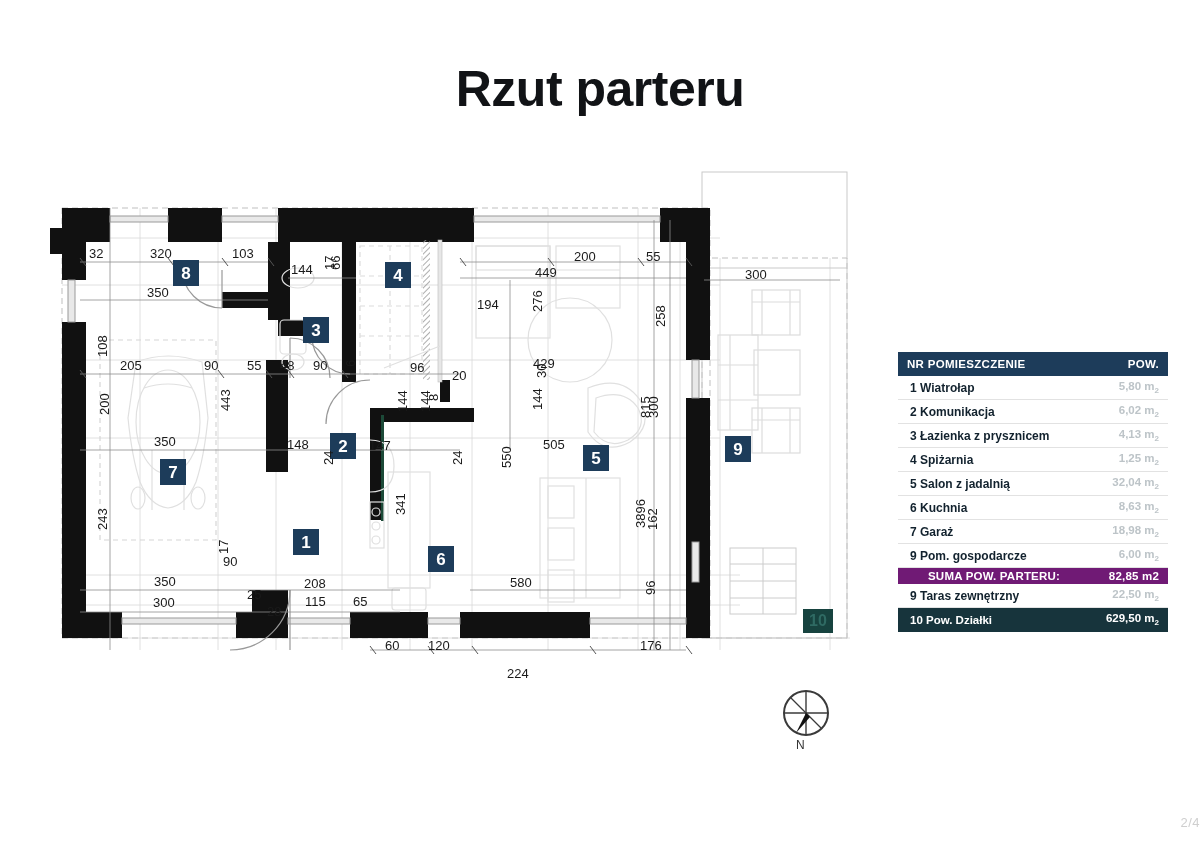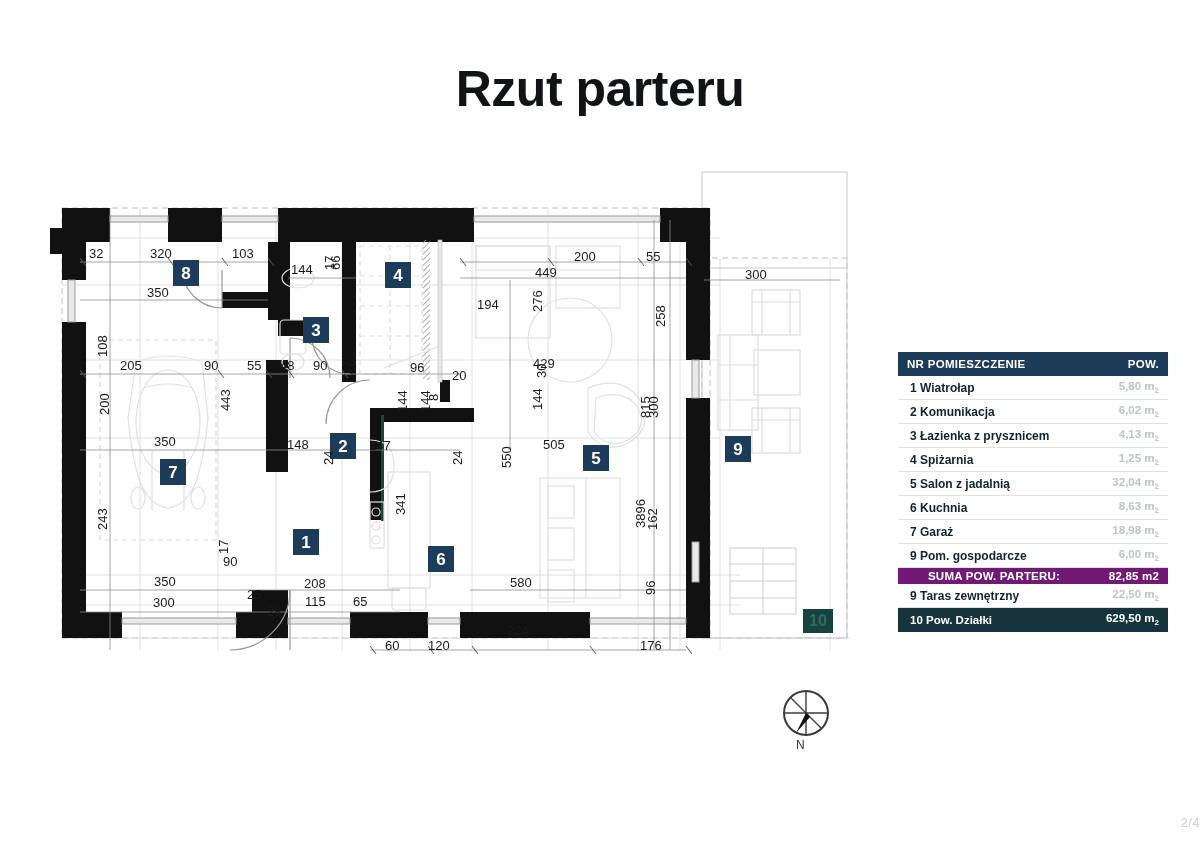--- a/index.html
+++ b/index.html
@@ -361,21 +361,21 @@
         <div class="dim" style="left: 227px; top: 454px;">28</div>
         <div class="dim" style="left: 264px; top: 426px;">208</div>
         <div class="dim" style="left: 265px; top: 444px;">115</div>
         <div class="dim" style="left: 313px; top: 444px;">65</div>
         <div class="dim" style="left: 470px; top: 425px;">580</div>
         <div class="dim v" style="left: 593px; top: 378px;">3896</div>
         <div class="dim v" style="left: 605px; top: 380px;">162</div>
         <div class="dim v" style="left: 603px; top: 445px;">96</div>
         <div class="dim" style="left: 345px; top: 488px;">60</div>
         <div class="dim" style="left: 388px; top: 488px;">120</div>
-        <div class="dim" style="left: 467px; top: 473px; text-align: right;">224</div>
+        <div class="dim" style="left: 467px; top: 516px; text-align: right;">224</div>
         <div class="dim" style="left: 570px; top: 488px; margin-left: 30px;">176</div>
       </div>
   </div>
 
   <div class="legend">
     <div class="lg-head">
       <span>NR POMIESZCZENIE</span>
       <span>POW.</span>
     </div>
     <div id="legend-rows">

